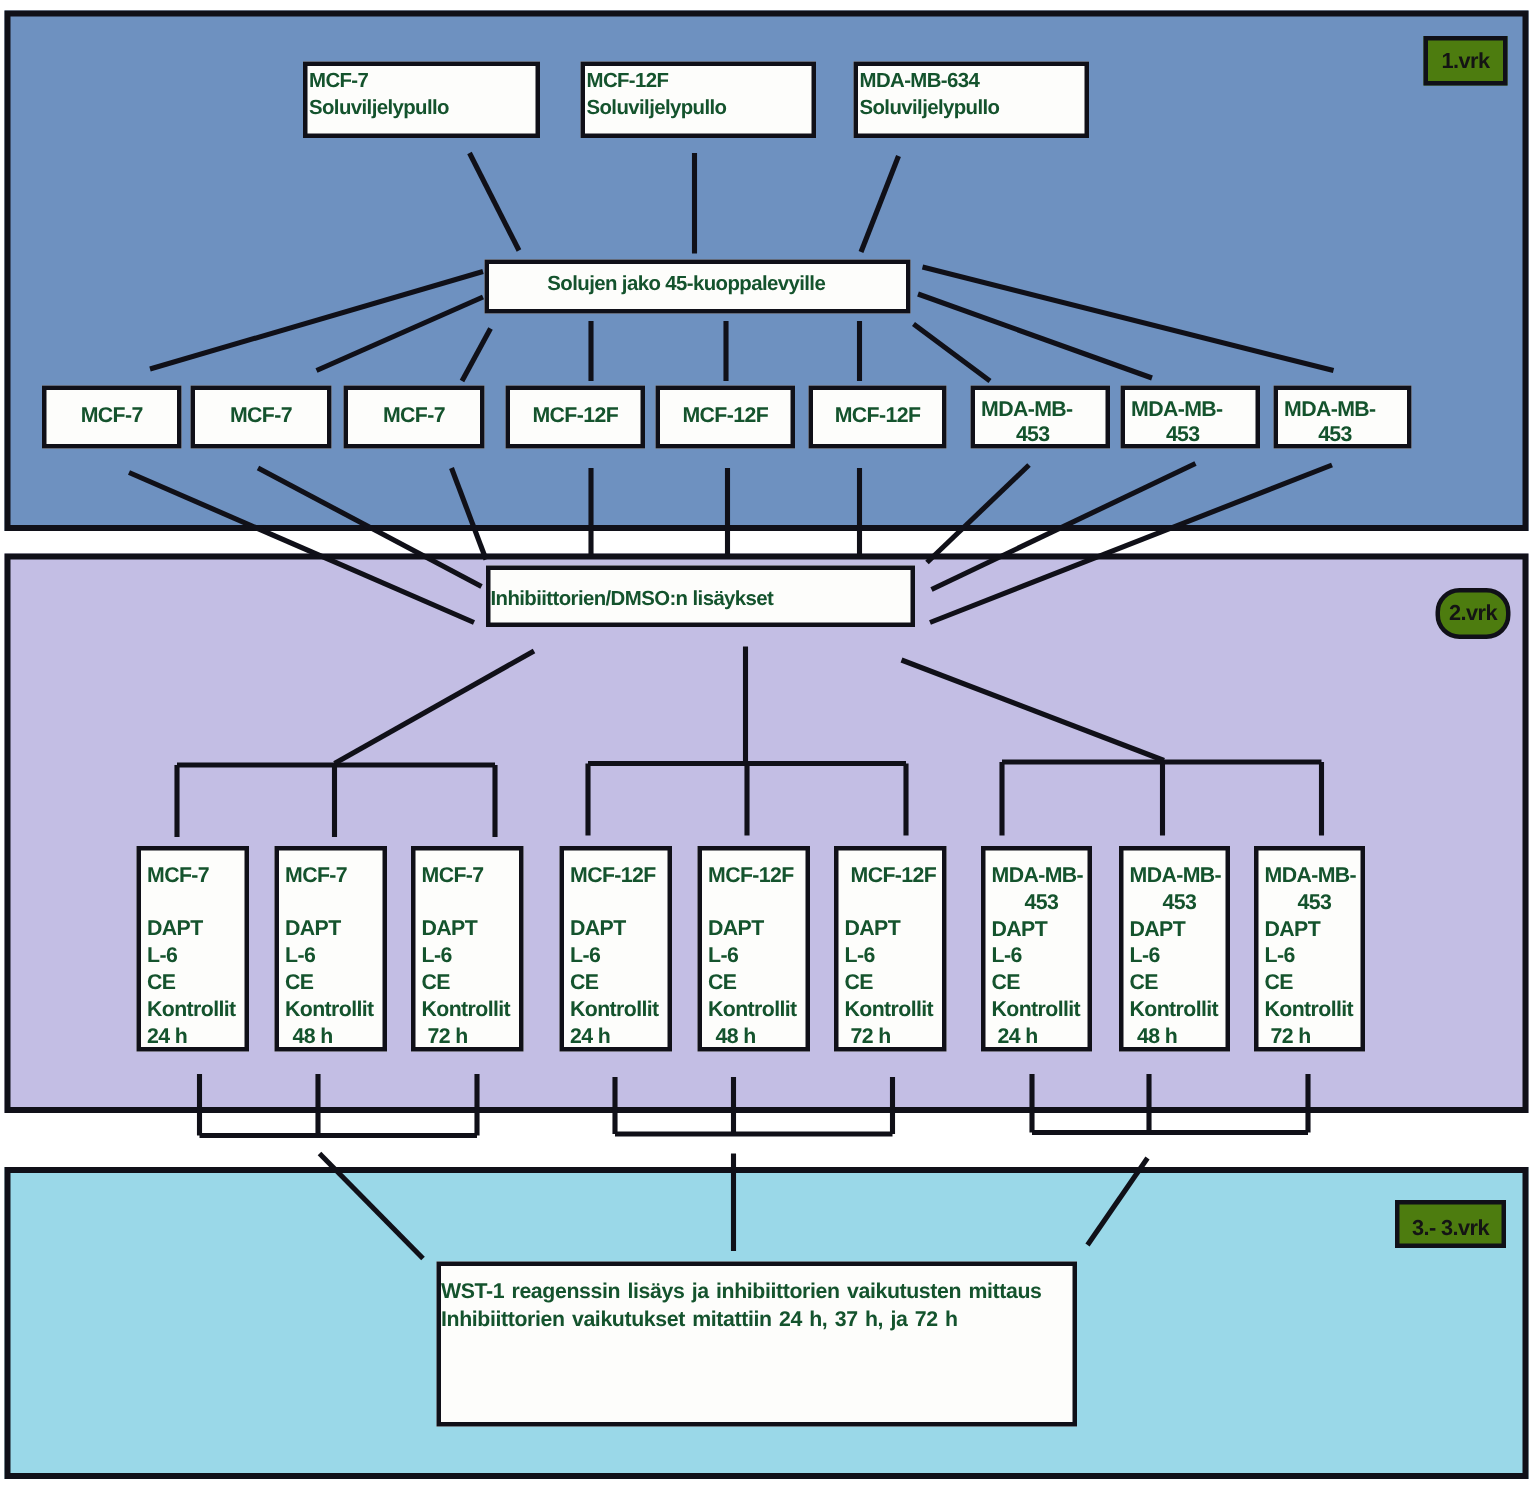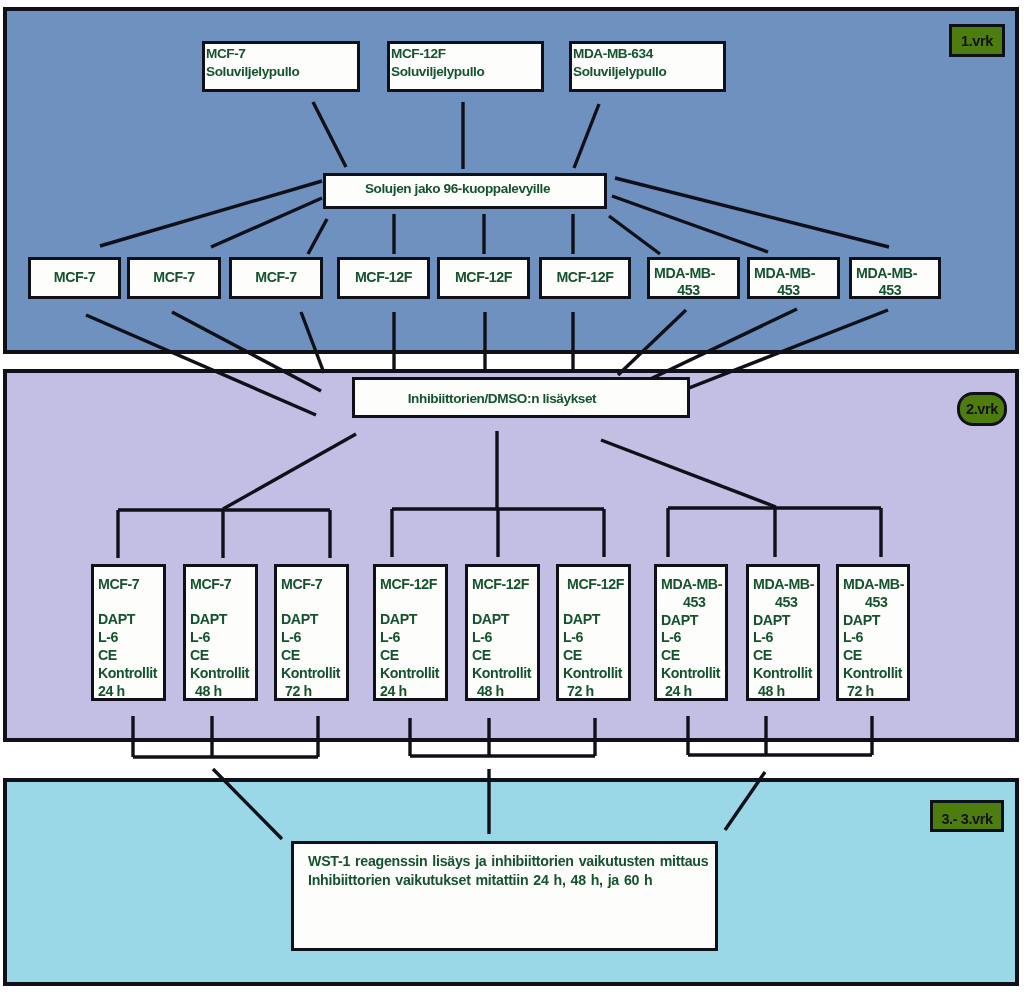--- a/index.html
+++ b/index.html
@@ -43,23 +43,23 @@
   #plate0{left:28px;  width:93px;}
   #plate1{left:127px; width:94px;}
   #plate2{left:229px; width:94px;}
   #plate3{left:337px; width:93px;}
   #plate4{left:437px; width:93px;}
   #plate5{left:539px; width:92px;}
   #plate6{left:647px; width:93px;}
   #plate7{left:747px; width:93px;}
   #plate8{left:849px; width:92px;}
   
-  #inhib{left:324px; top:377px; width:338px; height:41px; font-size:13.6px;
-         display:flex;align-items:center;justify-content:center;padding-right:38px;
-         padding-top:3px;line-height:18px;margin-left:28px;}
+  #inhib{left:324px; top:377px; width:286px; height:41px; font-size:13.6px;
+         display:flex;align-items:center;padding-right:38px;
+         padding-top:3px;line-height:18px;}
 
   
   .treat{top:564px;height:137px;font-size:14.2px;line-height:17.8px;padding:9px 0 0 4px;}
   #treat0{left:91px;  width:75px;}
   #treat1{left:183px; width:75px;}
   #treat2{left:274px; width:75px;}
   #treat3{left:373px; width:75px;}
   #treat4{left:465px; width:75px;}
   #treat5{left:556px; width:75px;}
   #treat6{left:654px; width:74px;}
@@ -70,21 +70,21 @@
   .treat .cell2{display:block;padding-left:22px;}
   .treat .gap{display:block;height:17.7px;}
   .treat .time{display:block;}
   #treat0 .time,#treat3 .time{padding-left:0px;}
   #treat6 .time{padding-left:4px;}
   #treat1 .time,#treat4 .time,#treat7 .time{padding-left:5px;}
   #treat2 .time,#treat5 .time,#treat8 .time{padding-left:4px;}
 
   
   #measure{left:291px;top:841px;width:427px;height:110px;font-size:14.2px;line-height:18.5px;letter-spacing:-0.25px;word-spacing:1.2px;
-           padding:8px 0 0 14px;}
+           padding:8px 0 0 0;}
 </style>
 </head>
 <body>
 
 <div id="stage">
 
   <div class="panel" id="panel1" style="background-color: rgb(110, 145, 192);"></div>
   <div class="panel" id="panel2" style="background-color: rgb(195, 190, 228);"></div>
   <div class="panel" id="panel3" style="background-color: rgb(154, 216, 232);"></div>
 
@@ -145,21 +145,21 @@
     <div class="nodebox flask" id="flask1">
       <span class="lbl">MCF-12F</span>
       <span class="lbl">Soluviljelypullo</span>
     </div>
     <div class="nodebox flask" id="flask2">
       <span class="lbl">MDA-MB-634</span>
       <span class="lbl">Soluviljelypullo</span>
     </div>
 
     <div class="nodebox" id="split">
-      <span>Solujen jako 96-kuoppalevyille</span>
+      <span>Solujen jako 45-kuoppalevyille</span>
     </div>
 
     <div class="nodebox plate" id="plate0">
       <span>MCF-7</span>
     </div>
     <div class="nodebox plate" id="plate1">
       <span>MCF-7</span>
     </div>
     <div class="nodebox plate" id="plate2">
       <span>MCF-7</span>
@@ -267,20 +267,20 @@
       <span class="cell2">453</span>
       <span class="lbl">DAPT</span>
       <span class="lbl">L-6</span>
       <span class="lbl">CE</span>
       <span class="lbl">Kontrollit</span>
       <span class="time">72 h</span>
     </div>
 
     <div class="nodebox" id="measure">
       <span class="lbl">WST-1 reagenssin lisäys ja inhibiittorien vaikutusten mittaus</span>
-      <span class="lbl">Inhibiittorien vaikutukset mitattiin 24 h, 48 h, ja 60 h</span>
+      <span class="lbl">Inhibiittorien vaikutukset mitattiin 24 h, 37 h, ja 72 h</span>
     </div>
   </div>
 
   <div class="vrk" id="vrk1">1.vrk</div>
   <div class="vrk" id="vrk2">2.vrk</div>
   <div class="vrk" id="vrk3">3.- 3.vrk</div>
 </div>
 
 </body></html>

